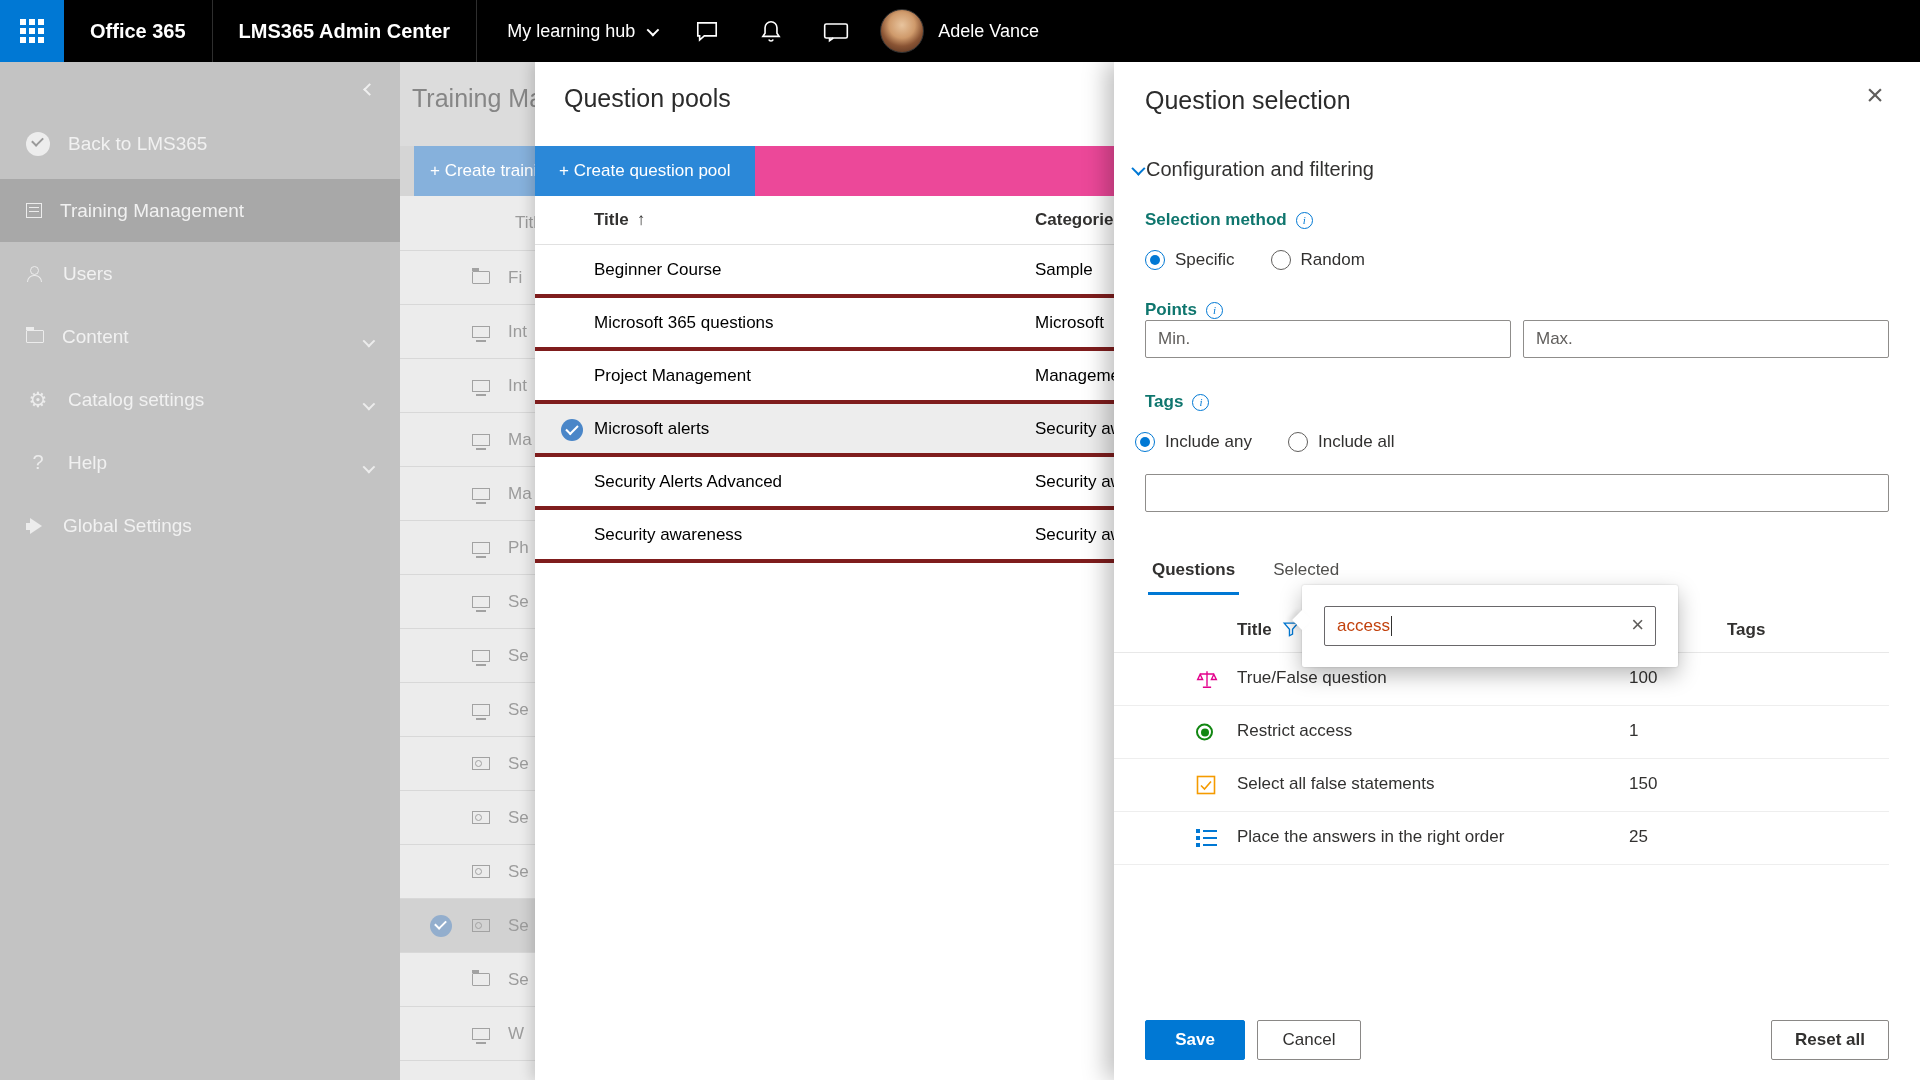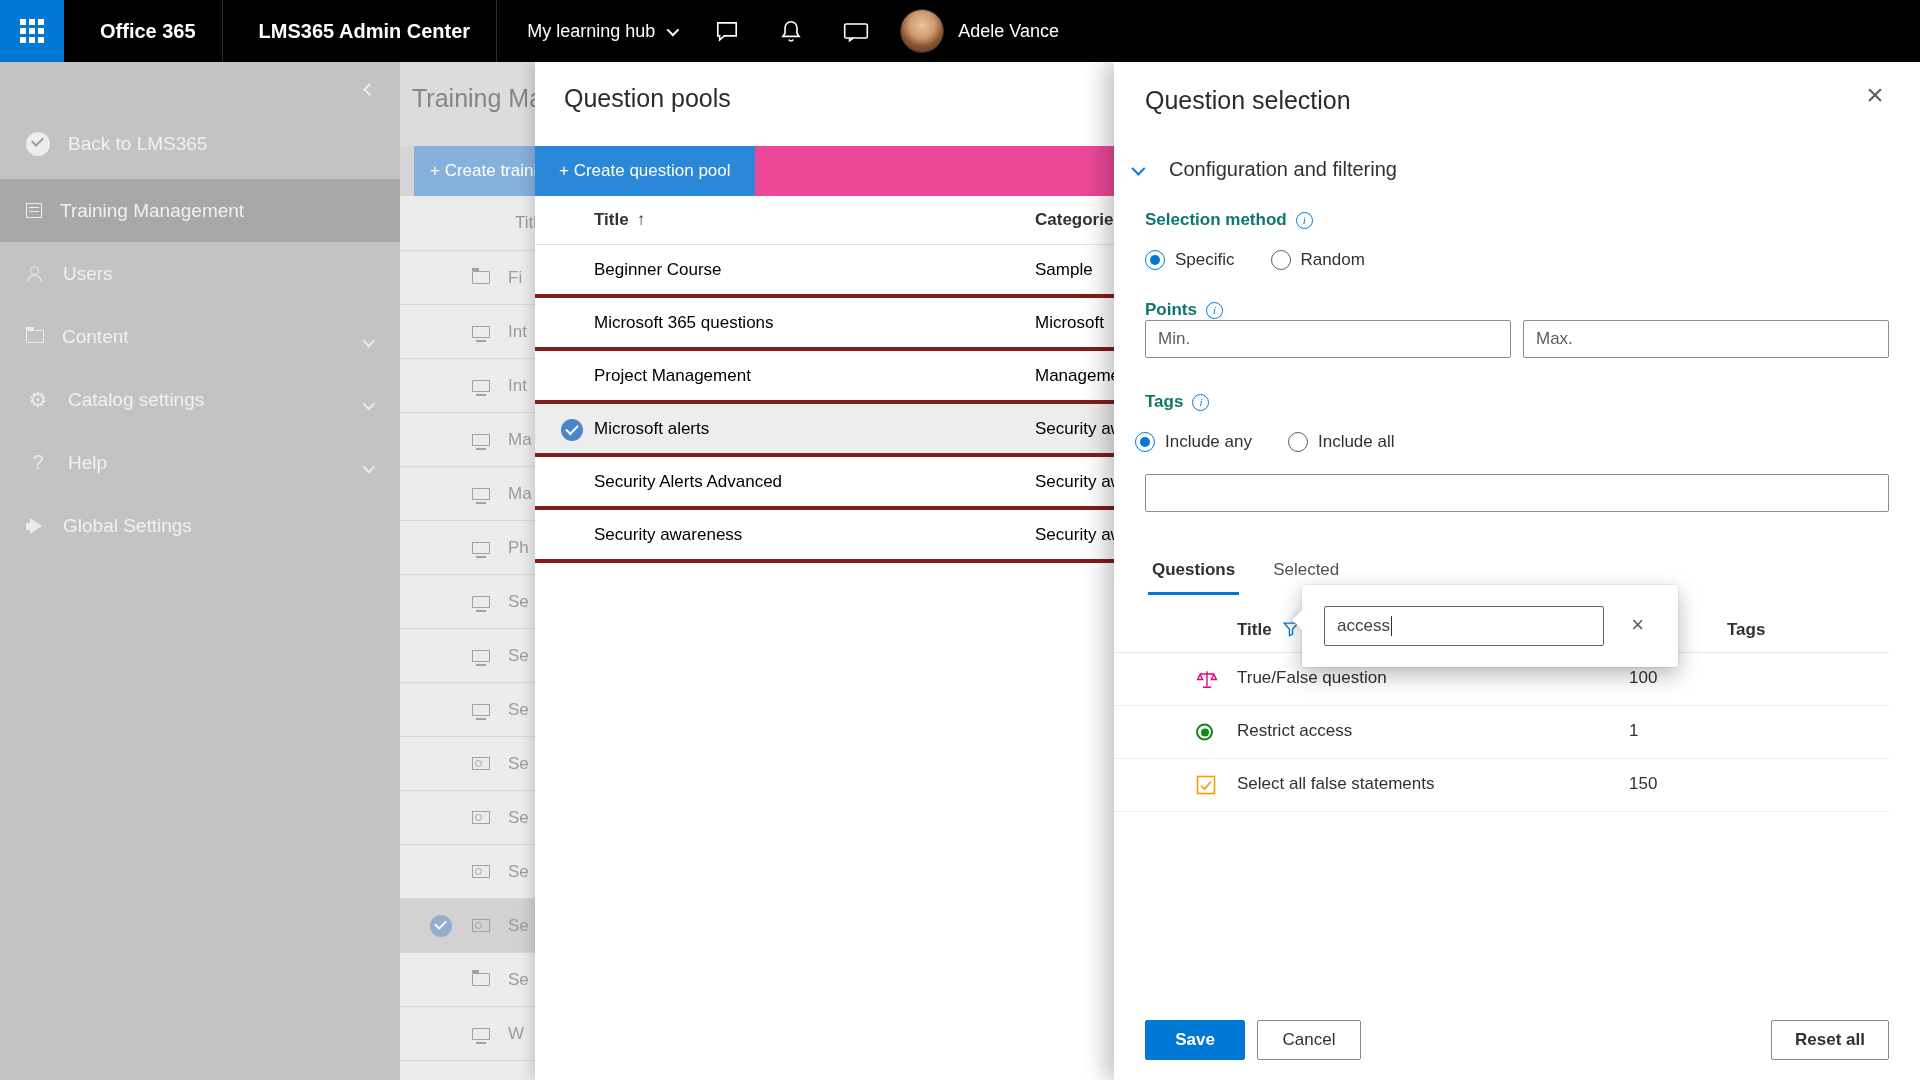--- a/index.html
+++ b/index.html
@@ -6,21 +6,21 @@
   html,body { margin:0; padding:0; background:#fff; }
   body { font-family:"Liberation Sans", sans-serif; }
   .stage { position:relative; width:1920px; height:1080px; overflow:hidden; background:#fff; }
 
   
   .topbar { position:absolute; top:0; left:0; width:100%; height:62px; background:#000; color:#fff;
             display:flex; align-items:center; z-index:50; }
   .waffle { width:64px; height:62px; background:#0078d4; display:flex; align-items:center; justify-content:center; cursor:pointer; flex:0 0 auto; }
   .waffle-grid { display:grid; grid-template-columns:repeat(3,6px); grid-gap:3px; }
   .waffle-grid i { width:6px; height:6px; background:#fff; display:block; }
-  .tb-brand, .tb-admin { font-size:20px; font-weight:600; margin-left:36px; white-space:nowrap; }
+  .tb-brand, .tb-admin { font-size:20px; font-weight:600; margin-left:26px; white-space:nowrap; }
   .tb-sep { width:1px; height:62px; background:#2e2e2e; margin-left:26px; }
   .tb-hub { margin-left:30px; font-size:18px; display:flex; align-items:center; gap:12px; white-space:nowrap; }
   .chev { display:inline-block; width:9px; height:9px; border-right:2px solid currentColor; border-bottom:2px solid currentColor; }
   .chev.down { transform:rotate(45deg) translateY(-2px); }
   .chev.left { transform:rotate(135deg); }
   .tb-icon { margin-left:38px; display:flex; align-items:center; }
   .tb-icon:first-of-type { margin-left:auto; }
   .tb-icon svg { display:block; }
   .avatar { width:44px; height:44px; border-radius:50%; margin-left:30px; flex:0 0 auto;
             background:radial-gradient(circle at 50% 36%, #e8c49e 0%, #cf9a6b 38%, #8a5434 62%, #47291a 100%);
@@ -111,21 +111,21 @@
                     border-left:2px solid #fff; border-bottom:2px solid #fff; transform:rotate(-45deg); }
   .p-row.selected .p-check { display:block; }
 
   
   .qsel { position:absolute; left:1114px; top:0; width:806px; height:100%; background:#fff;
           box-shadow:-8px 0 22px rgba(0,0,0,0.25); z-index:20; }
   .qsel-title { position:absolute; left:31px; top:24px; font-size:25px; color:#2b2b2b; }
   .qsel-close { position:absolute; right:28px; top:18px; font-size:30px; color:#605e5c; cursor:pointer; line-height:1;
                 width:34px; height:34px; text-align:center; }
   .qsel-close::before { content:"\00d7"; }
-  .config-row { position:absolute; left:18px; top:96px; display:flex; align-items:center; gap:27px; cursor:pointer; }
+  .config-row { position:absolute; left:18px; top:96px; display:flex; align-items:center; gap:4px; cursor:pointer; }
   .config-row .chev { color:#0078d4; width:10px; height:10px; border-width:2px; }
   .config-label { font-size:20px; color:#323130; }
   .fld-label { position:absolute; display:flex; align-items:center; gap:9px; font-size:17px; font-weight:600; color:#0f766e; }
   .info-ic { width:17px; height:17px; border:1px solid #0078d4; border-radius:50%; color:#0078d4;
              display:inline-flex; align-items:center; justify-content:center; font-size:11px; font-weight:400;
              font-family:"Liberation Serif",serif; font-style:italic; cursor:pointer; }
   .info-ic::before { content:"i"; }
   .lbl-method { left:31px; top:148px; }
   .radio-row { position:absolute; display:flex; align-items:center; gap:36px; }
   .rr-method { left:31px; top:188px; }
@@ -156,22 +156,22 @@
   .q-title { position:absolute; left:123px; top:15px; white-space:nowrap; }
   .q-points { position:absolute; left:515px; top:15px; }
   .ic-choice { width:17px; height:17px; border:2px solid #128712; border-radius:50%; position:relative; display:inline-block; }
   .ic-choice::after { content:""; position:absolute; left:2.5px; top:2.5px; width:8px; height:8px; border-radius:50%; background:#128712; }
 
   
   .filter-popup { position:absolute; left:188px; top:523px; width:376px; height:82px; background:#fff; border-radius:2px;
                   box-shadow:0 0 2px rgba(0,0,0,0.2), 0 8px 22px rgba(0,0,0,0.28); z-index:5; }
   .popup-notch { position:absolute; left:-7px; top:28px; width:14px; height:14px; background:#fff; transform:rotate(45deg);
                  box-shadow:-3px 3px 5px rgba(0,0,0,0.10); }
-  .popup-input { position:absolute; left:22px; top:21px; width:280px; height:40px; border:1px solid #69676a; border-radius:2px;
-                 display:flex; align-items:center; padding:0 36px 0 12px; font-size:17px; color:#404040; background:#fff; cursor:text; }
+  .popup-input { position:absolute; left:22px; top:21px; width:332px; height:40px; border:1px solid #69676a; border-radius:2px;
+                 display:flex; align-items:center; padding:0 36px 0 12px; font-size:17px; color:#c2410c; background:#fff; cursor:text; }
   .caret { width:1px; height:20px; background:#323130; margin-left:1px; }
   .popup-clear { position:absolute; right:34px; top:29px; font-size:22px; color:#605e5c; line-height:1; cursor:pointer; }
   .popup-clear::before { content:"\00d7"; }
 
   
   .btn { height:40px; border-radius:2px; font-size:17px; cursor:pointer; font-family:"Liberation Sans",sans-serif; }
   .btn-save { position:absolute; left:31px; bottom:20px; width:100px; background:#0078d4; border:1px solid #0078d4;
               color:#fff; font-weight:600; }
   .btn-cancel { position:absolute; left:143px; bottom:20px; width:104px; background:#fff; border:1px solid #8a8886; color:#323130; }
   .btn-reset { position:absolute; right:31px; bottom:20px; width:118px; background:#fff; border:1px solid #8a8886;
@@ -481,20 +481,36 @@
         <div class="q-row">
           <span class="q-ic">
             <svg width="20" height="20" viewBox="0 0 20 20" fill="none" stroke="#f59b00" stroke-width="1.6">
               <rect x="1.5" y="1.5" width="17" height="17"></rect>
               <path d="M5 10.5l3.5 3.5L15 6.5"></path>
             </svg>
           </span>
           <span class="q-title">Select all false statements</span>
           <span class="q-points">150</span>
         </div>
+        <div class="q-row">
+          <span class="q-ic">
+            <svg width="22" height="20" viewBox="0 0 22 20">
+              <g fill="#0078d4">
+                  <rect x="0" y="1" width="4" height="4"></rect>
+                  <rect x="0" y="8" width="4" height="4"></rect>
+                  <rect x="0" y="15" width="4" height="4"></rect>
+                </g>
+              <g stroke="#0078d4" stroke-width="2">
+                  <path d="M7 3h14M7 10h14M7 17h14"></path>
+                </g>
+            </svg>
+          </span>
+          <span class="q-title">Place the answers in the right order</span>
+          <span class="q-points">25</span>
+        </div>
       </div>
 
       <div class="filter-popup">
         <span class="popup-notch"></span>
         <div class="popup-input">
           <span>access</span>
           <span class="caret"></span>
         </div>
         <span class="popup-clear"></span>
       </div>

